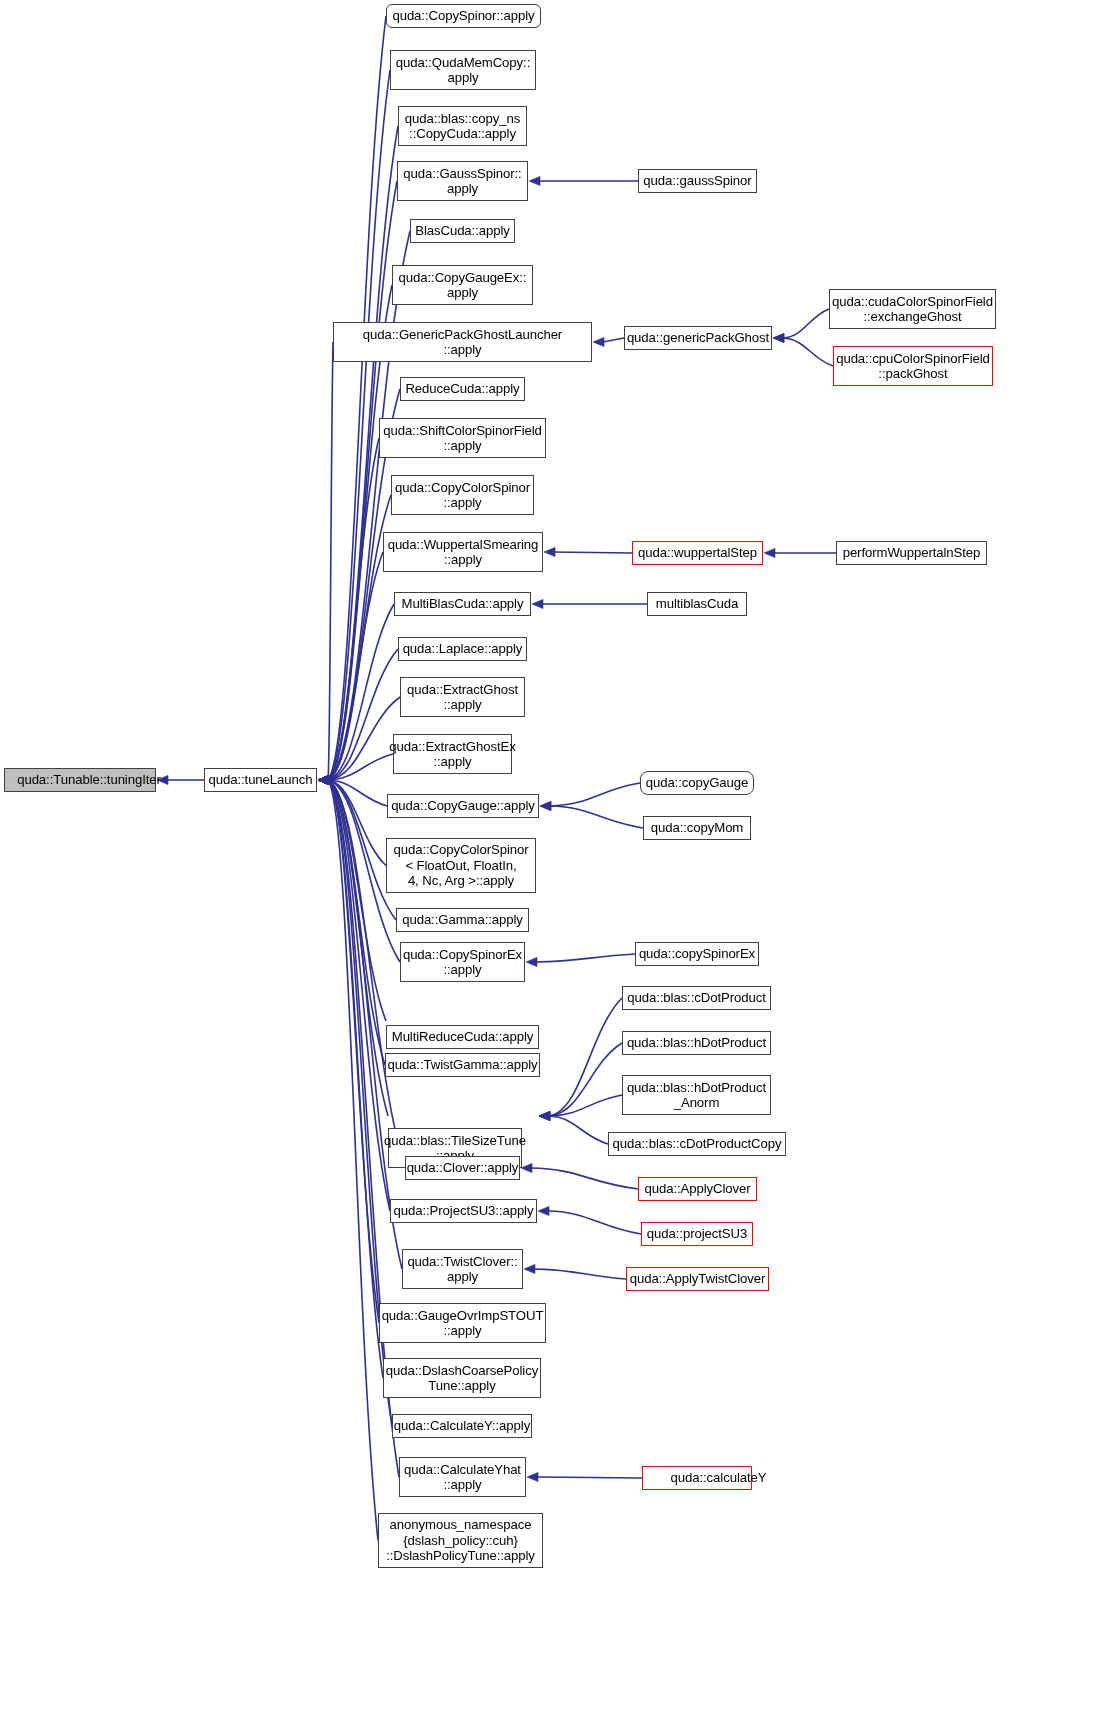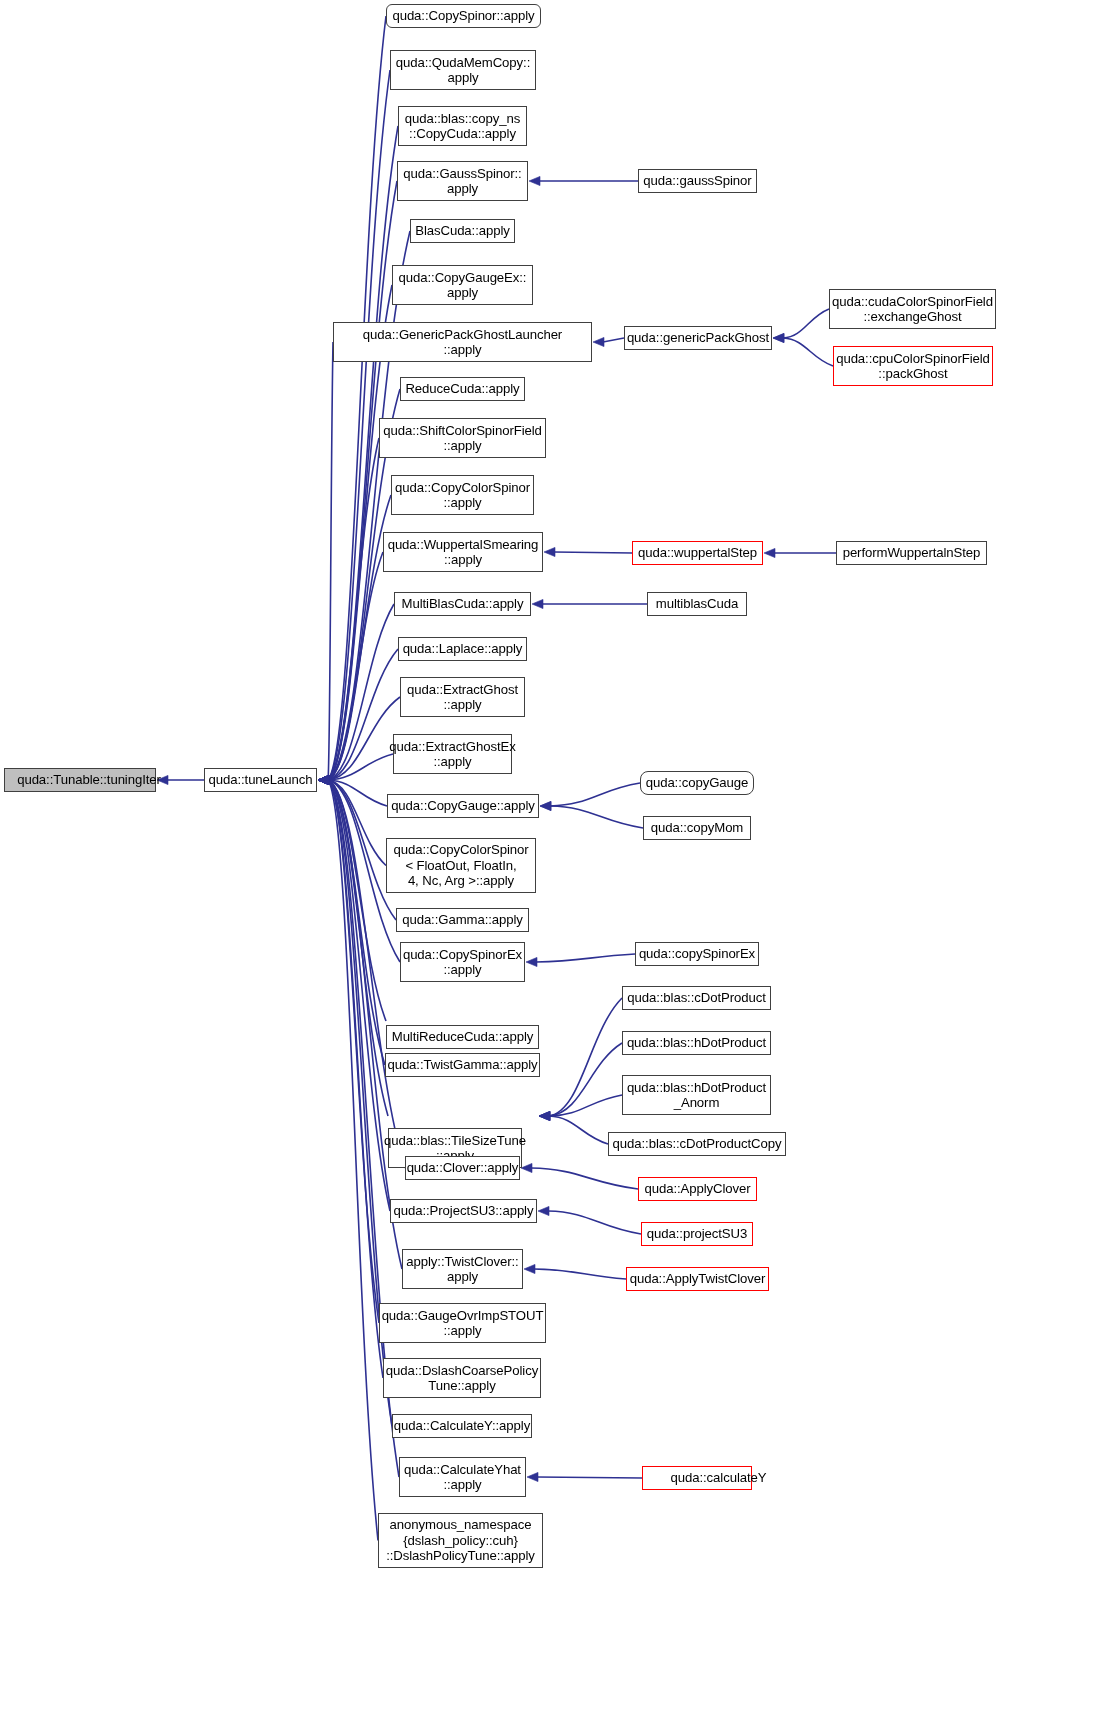--- a/index.html
+++ b/index.html
@@ -283,21 +283,21 @@
 4, Nc, Arg &gt;::apply</div>
       <div class="node" style="left: 396px; top: 908px; width: 133px; height: 24px;">quda::Gamma::apply</div>
       <div class="node" style="left: 400px; top: 942px; width: 125px; height: 40px;">quda::CopySpinorEx
 ::apply</div>
       <div class="node" style="left: 386px; top: 1009px; width: 153px; height: 24px; margin-top: 16px;">MultiReduceCuda::apply</div>
       <div class="node" style="left: 385px; top: 1053px; width: 155px; height: 24px;">quda::TwistGamma::apply</div>
       <div class="node" style="left: 388px; top: 1096px; width: 134px; height: 40px; margin-top: 32px;">quda::blas::TileSizeTune
 ::apply</div>
       <div class="node" style="left: 405px; top: 1156px; width: 115px; height: 24px;">quda::Clover::apply</div>
       <div class="node" style="left: 390px; top: 1199px; width: 147px; height: 24px;">quda::ProjectSU3::apply</div>
-      <div class="node" style="left: 402px; top: 1249px; width: 121px; height: 40px;">apply::TwistClover::
+      <div class="node" style="left: 402px; top: 1249px; width: 121px; height: 40px;">quda::TwistClover::
 apply</div>
       <div class="node" style="left: 379px; top: 1303px; width: 167px; height: 40px;">quda::GaugeOvrImpSTOUT
 ::apply</div>
       <div class="node" style="left: 383px; top: 1358px; width: 158px; height: 40px;">quda::DslashCoarsePolicy
 Tune::apply</div>
       <div class="node" style="left: 392px; top: 1414px; width: 140px; height: 24px;">quda::CalculateY::apply</div>
       <div class="node" style="left: 399px; top: 1457px; width: 127px; height: 40px;">quda::CalculateYhat
 ::apply</div>
       <div class="node" style="left: 378px; top: 1513px; width: 165px; height: 55px;">anonymous_namespace
 {dslash_policy::cuh}

